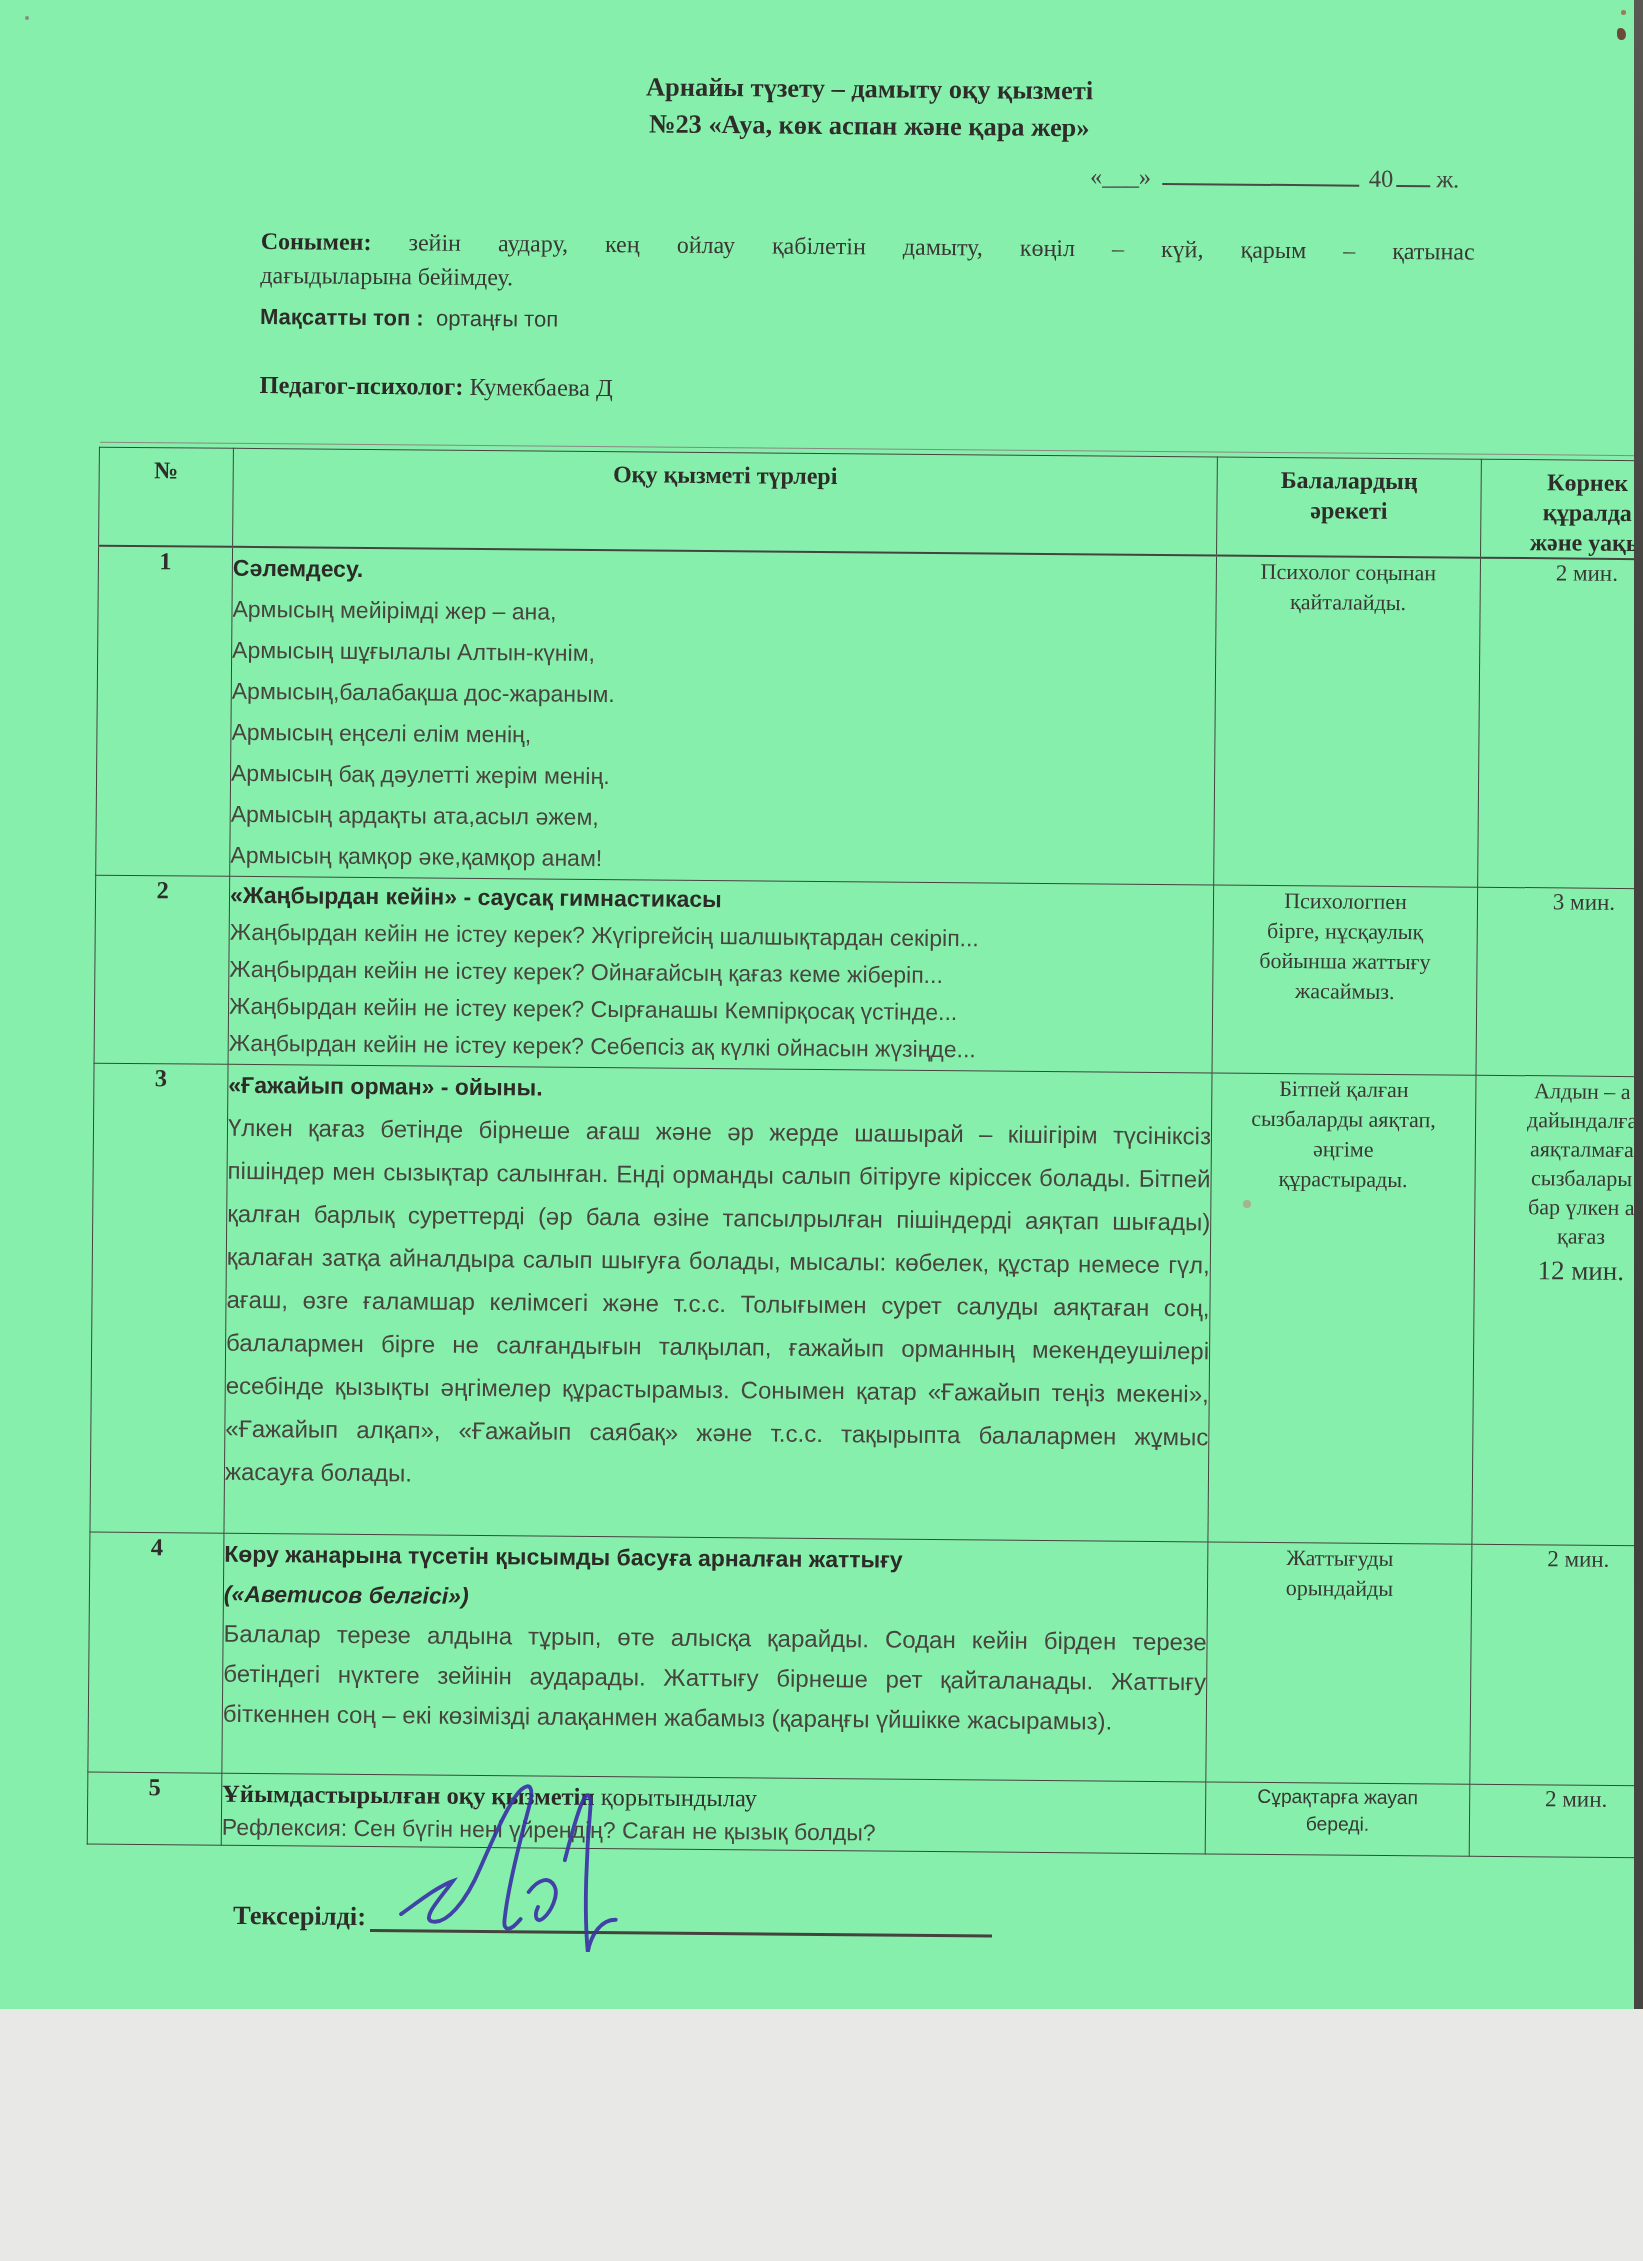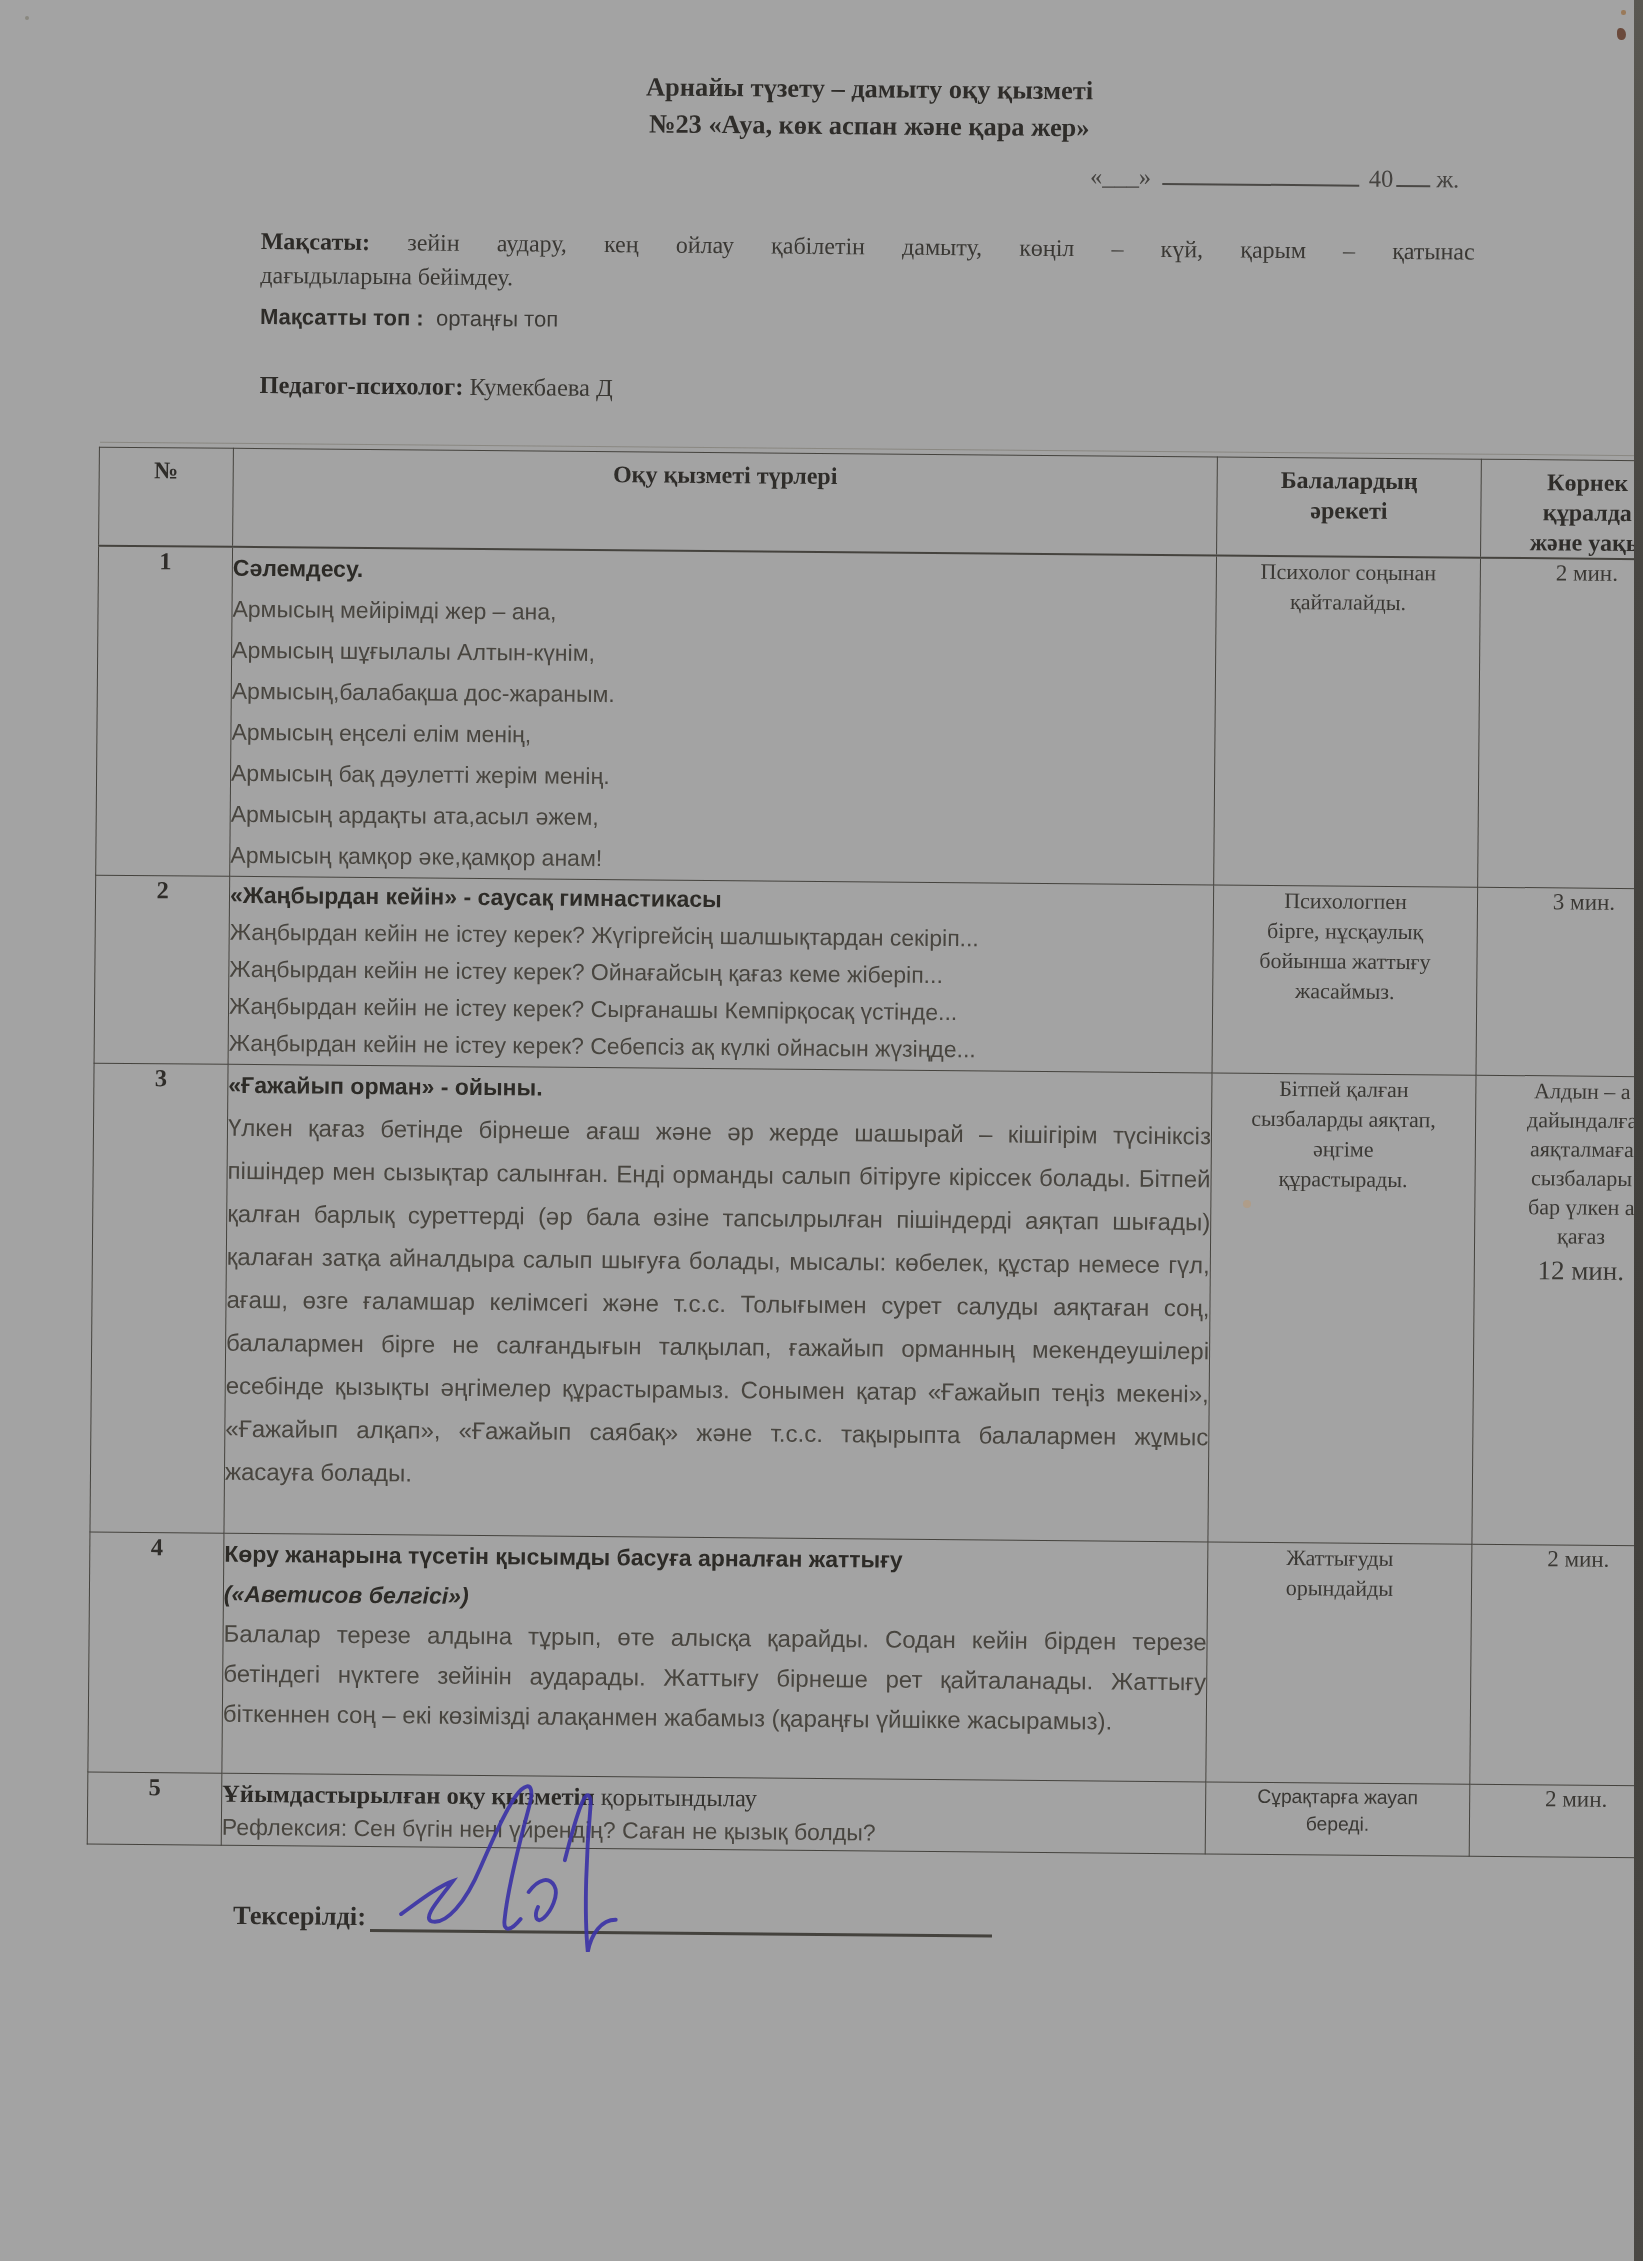--- a/index.html
+++ b/index.html
@@ -1,20 +1,20 @@
 <!DOCTYPE html>
 <html style="font-size:10.3px"><head>
 <meta charset="utf-8">
 <style>
   html,body{margin:0;padding:0;}
   body{background:#e8e8e6;}
   .sheet{
     position:relative;
-    width:1644px;height:2261px;
-    background:#a3a3a3;
+    width:1644px;height:2009px;
+    background:#86efac;
     overflow:hidden;
     font-family:"Liberation Serif", serif;
     color:#35332f;
   }
   .rot{
     position:absolute;left:0;top:0;width:1644px;height:2261px;
     transform:rotate(0.5deg);
     transform-origin:50% 50%;
   }
   
@@ -157,21 +157,21 @@
   <div class="rot">
 
     <div class="titles">
       <div>Арнайы түзету – дамыту оқу қызметі</div>
       <div>№23 «Ауа, көк аспан және қара жер»</div>
     </div>
 
     <div class="date-line"><span>«___»</span><span class="dline long"></span><span>40</span><span class="dline short"></span><span>ж.</span></div>
 
     <div class="goal">
-      <div class="jline"><b>Мақсаты:</b> <span>зейін аудару, кең ойлау қабілетін дамыту, көңіл – күй, қарым – қатынас</span></div>
+      <div class="jline"><b>Сонымен:</b> <span>зейін аудару, кең ойлау қабілетін дамыту, көңіл – күй, қарым – қатынас</span></div>
       <div>дағыдыларына бейімдеу.</div>
     </div>
 
     <div class="target-line"><b>Мақсатты топ :</b>&nbsp; <span>ортаңғы топ</span></div>
 
     <div class="psych-line"><b>Педагог-психолог:</b> <span>Кумекбаева Д</span></div>
 
     <div class="table-wrap">
       <table class="lesson">
         <colgroup>

